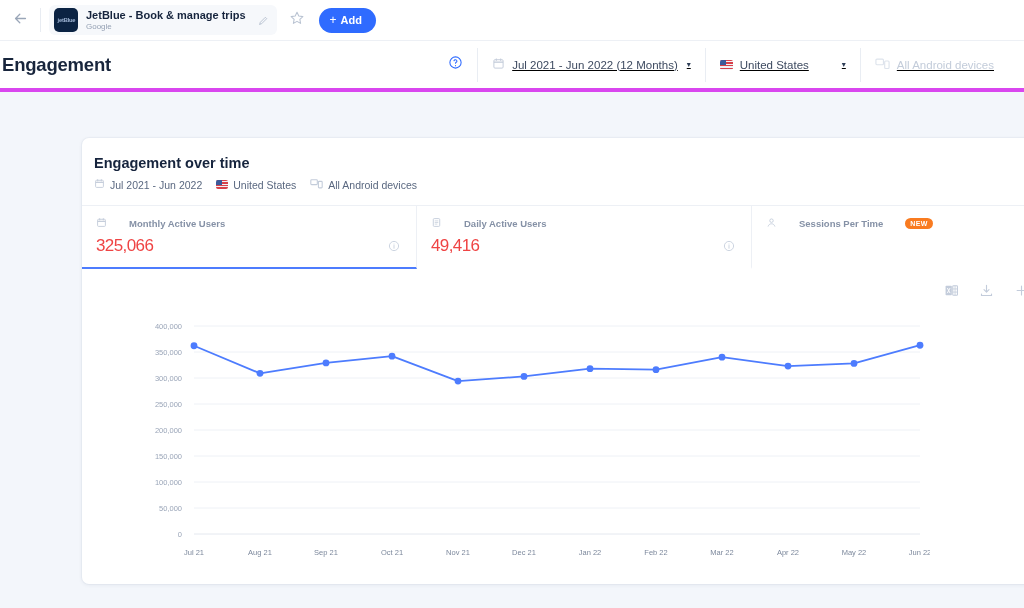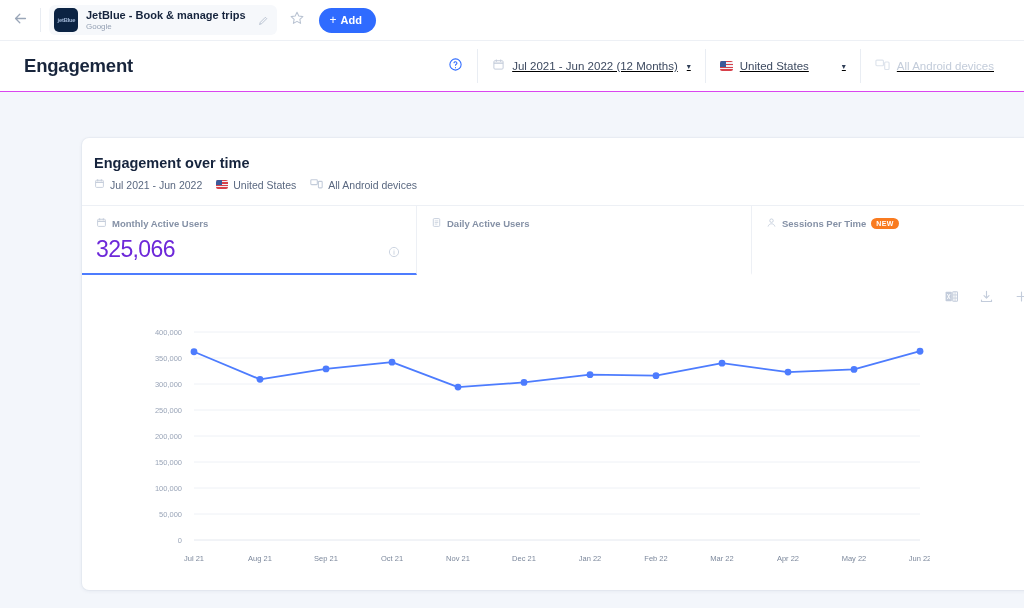--- a/index.html
+++ b/index.html
@@ -53,22 +53,22 @@
     height: 25px; padding: 0 14px 0 11px;
     font-size: 11px; font-weight: bold; cursor: pointer;
     display: flex; align-items: center; gap: 4px;
     font-family: "Liberation Sans", sans-serif;
   }
   .add-btn .pl { font-size: 12px; line-height: 1; font-weight: normal; }
 
   
   .pagehead {
     height: 51px; background: #fff;
-    border-bottom: 1px solid #d946ef;
-    display: flex; align-items: center; padding: 0 16px 0 24px;
+    border-bottom: 4px solid #d946ef;
+    display: flex; align-items: center; padding: 0 16px 0 2px;
   }
   .page-title {
     font-size: 18.5px; color: #18253c; font-weight: bold;
     letter-spacing: -0.2px;
   }
   .head-right {
     margin-left: auto; display: flex; align-items: center; height: 34px;
   }
   .help-icon { color: #2f6bff; padding: 0 14px; cursor: pointer; display:flex; }
   .ctrl {
@@ -107,32 +107,32 @@
   
   .tabs { display: flex; border-top: 1px solid #edf0f5; }
   .tab {
     flex: 1; padding: 11px 0 12px 14px; cursor: pointer;
     border-right: 1px solid #edf0f5; position: relative;
     border-bottom: 2px solid transparent;
   }
   .tab:last-child { border-right: none; }
   .tab.active { border-bottom-color: #4d7cfe; }
   .tab-label {
-    display: flex; align-items: center; gap: 5px;
+    display: flex; align-items: center; gap: 22px;
     font-size: 9.5px; color: #8591a6; font-weight: bold;
     white-space: nowrap;
   }
   .badge-new {
     background: #f97b20; color: #fff; border-radius: 8px;
     font-size: 7px; font-weight: bold; letter-spacing: .3px;
     padding: 2px 5px 1.5px; line-height: 1;
   }
   .tab-val-row { display: flex; align-items: flex-end; margin-top: 7px; }
   .tab-value {
-    font-size: 23px; color: #6d28d9; letter-spacing: -0.6px;
+    font-size: 17px; color: #ef4444; letter-spacing: -0.6px;
     line-height: 1.05;
   }
   .info-i {
     margin-left: auto; margin-right: 16px; color: #c7d0de;
     display: flex; align-items: center; padding-bottom: 3px;
   }
 
   
   .chart-tools {
     display: flex; align-items: center; justify-content: flex-end;
@@ -306,20 +306,30 @@
 
       <div class="tab">
         <div class="tab-label">
           <span>
             <svg width="11" height="11" viewBox="0 0 24 24" fill="none" stroke="#c3ccda" stroke-width="2">
               <rect x="5" y="3.5" width="14" height="17" rx="2"></rect>
               <path d="M9 8.5h6M9 12h6M9 15.5h4" stroke-width="1.6" stroke-linecap="round"></path>
             </svg>
           </span>
           <span>Daily Active Users</span>
+        </div>
+        <div class="tab-val-row">
+          <span class="tab-value">49,416</span>
+          <span class="info-i">
+            <svg width="12" height="12" viewBox="0 0 24 24" fill="none" stroke="currentColor" stroke-width="1.8">
+              <circle cx="12" cy="12" r="9.2"></circle>
+                <path d="M12 11v5.5" stroke-linecap="round"></path>
+              <circle cx="12" cy="7.8" r="1" fill="currentColor" stroke="none"></circle>
+            </svg>
+          </span>
         </div>
       </div>
 
       <div class="tab">
         <div class="tab-label">
           <span>
             <svg width="11" height="11" viewBox="0 0 24 24" fill="none" stroke="#c3ccda" stroke-width="1.9">
               <circle cx="12" cy="8" r="3.8"></circle>
                 <path d="M4.8 20c1.2-3.6 3.9-5.2 7.2-5.2s6 1.6 7.2 5.2" stroke-linecap="round"></path>
             </svg>

